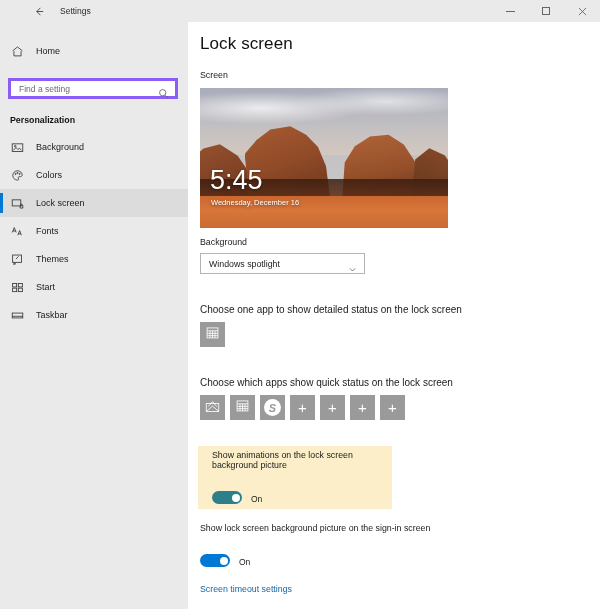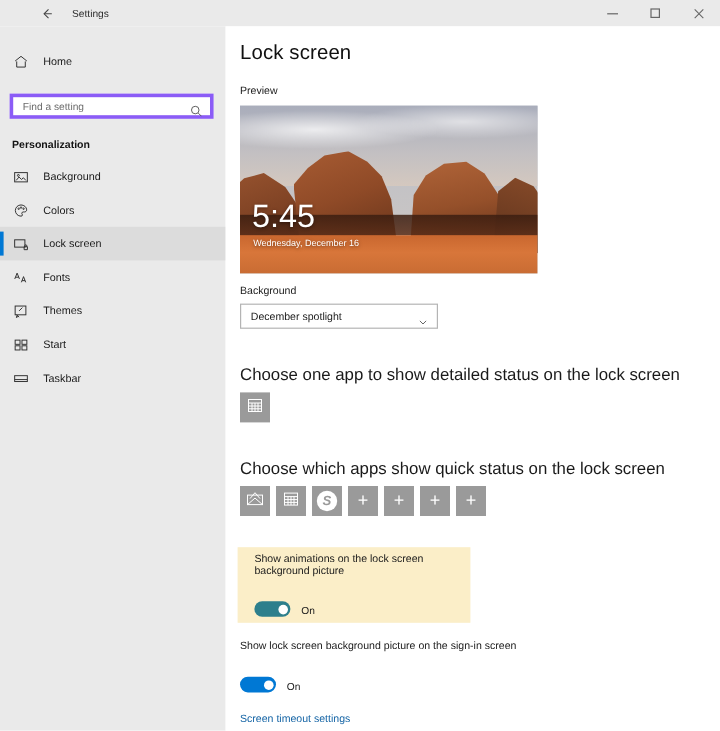--- a/index.html
+++ b/index.html
@@ -139,21 +139,21 @@
 
   .field-label { font-size:8.8px; color:#1a1a1a; margin-top:9px; }
   .select-box {
     position:relative; width:165px; height:21px; margin-top:6px;
     background:#ffffff; border:1px solid #b4b4b4;
     display:flex; align-items:center; padding-left:8px;
   }
   .select-box .value { font-size:8.8px; color:#1a1a1a; }
   .select-box .chev { position:absolute; right:7px; top:6px; color:#555; }
 
-  .block-label { font-size:14px; color:#1a1a1a; margin-top:30px; }
+  .block-label { font-size:10px; color:#1a1a1a; margin-top:30px; }
   .tile-row { display:flex; gap:5px; margin-top:7px; }
   .tile {
     width:25px; height:25px; background:#9a9a9a;
     display:flex; align-items:center; justify-content:center; color:#ffffff;
   }
   .tile.plus { font-size:15px; font-weight:300; line-height:1; }
   .tile .skype {
     width:17px; height:17px; border-radius:50%; background:#ffffff; color:#9a9a9a;
     display:flex; align-items:center; justify-content:center;
     font-size:11px; font-weight:bold; font-style:italic;
@@ -320,37 +320,37 @@
         <span class="label">Taskbar</span>
       </div>
 
     </div>
   </div>
 
   <div class="main">
 
     <div class="page-title">Lock screen</div>
 
-    <div class="sub-head">Preview</div>
+    <div class="sub-head">Screen</div>
 
     <div class="preview">
       <div class="sky"></div>
       <div class="rock rock-far-left"></div>
       <div class="rock rock-main"></div>
       <div class="rock rock-right"></div>
       <div class="rock rock-far-right"></div>
       <div class="shadow-band"></div>
       <div class="sand"></div>
       <div class="clock">5:45</div>
       <div class="date">Wednesday, December 16</div>
     </div>
 
     <div class="field-label">Background</div>
     <div class="select-box">
-      <span class="value">December spotlight</span>
+      <span class="value">Windows spotlight</span>
       <span class="chev">
         <svg width="9" height="9" viewBox="0 0 12 12" fill="none" stroke="#555" stroke-width="1">
           <path d="M2.5 4.5 L6 8 L9.5 4.5"></path>
         </svg>
       </span>
     </div>
 
     <div class="block-label">Choose one app to show detailed status on the lock screen</div>
     <div class="tile-row">
       <div class="tile">

